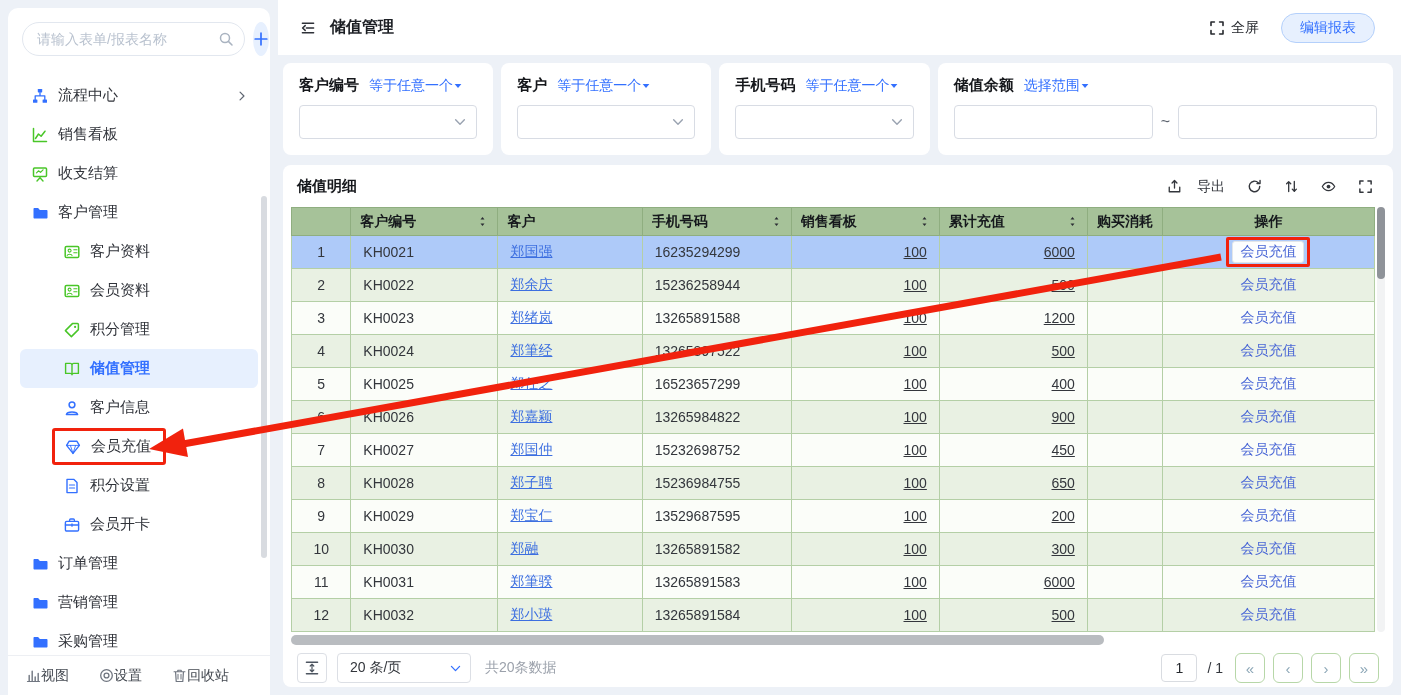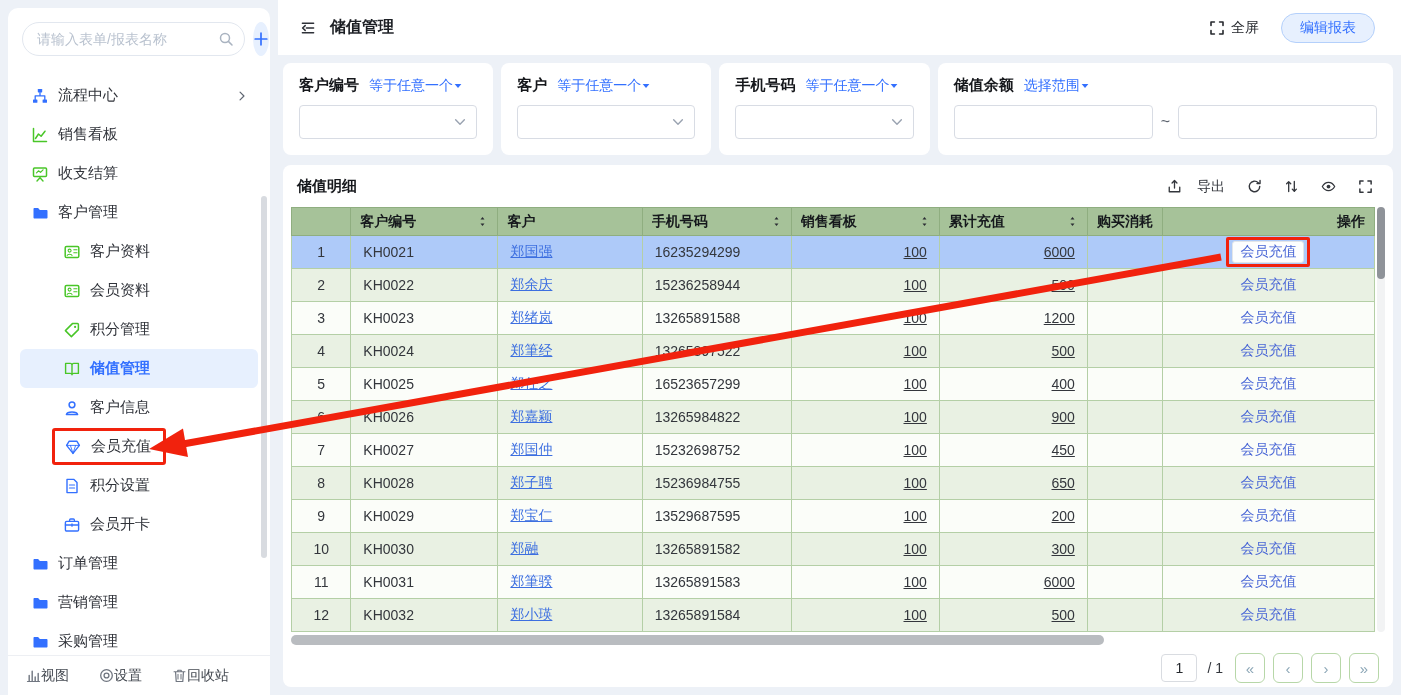--- a/index.html
+++ b/index.html
@@ -65,21 +65,21 @@
   .card-title { font-size:15px; font-weight:bold; color:#16181c; }
   .toolbar { display:flex; align-items:center; gap:22px; }
   .tb-item { display:flex; align-items:center; gap:15px; color:#33363c; font-size:14px; cursor:pointer; }
   .tb-item .icon svg { width:15px; height:15px; }
 
   .table-wrap { display:flex; }
   table.tbl { border-collapse:collapse; table-layout:fixed; flex:1; }
   .tbl th { height:28px; background:#a6c299; border:1px solid #8fae80; font-size:14px; color:#15181c; font-weight:bold; padding:0 9px; }
   .tbl th .th-inner { display:flex; align-items:center; }
   .tbl th .th-label { flex:1; text-align:left; white-space:nowrap; overflow:hidden; }
-  .tbl th.c-center .th-label { text-align:right; }
+  .tbl th.c-center .th-label { text-align:center; }
   .tbl th .sorter { color:#2a2d33; }
   .tbl th .sorter svg { width:11px; height:13px; }
   .tbl td { height:33px; border:1px solid #b4cfa6; padding:0 12px; font-size:14px; color:#33363c; white-space:nowrap; overflow:hidden; }
   tr.odd td { background:#fbfdf9; }
   tr.even td { background:#e9f1e3; }
   tr.sel td { background:#aecaf9; }
   td.c-idx { text-align:center; padding:0 4px; }
   td.c-num { text-align:right;text-decoration:underline; }
   td.c-act { text-align:center; }
   .link-name { color:#3d6fe0; text-decoration:underline; cursor:pointer; }
@@ -696,20 +696,39 @@
         </table>
       <div class="vsb">
           <div class="vsb-thumb"></div>
         </div>
     </div>
     <div class="hsb">
         <div class="hsb-thumb"></div>
       </div>
 
     <div class="pager">
+      <div class="pg-left">
+        <span class="icon-btn" id="rowHeightBtn">
+            <span class="icon">
+              <svg viewBox="0 0 16 16">
+                <path d="M2.4 2.2h11.2M2.4 13.8h11.2" fill="none" stroke="currentColor" stroke-width="1.4"></path>
+                <path d="M8 4.4v7.2M6.2 6L8 4.2 9.8 6M6.2 10L8 11.8 9.8 10" fill="none" stroke="currentColor" stroke-width="1.2"></path>
+              </svg>
+            </span>
+          </span>
+        <div class="size-select">
+          <span>20 条/页</span>
+          <span class="icon" style="position: absolute; right: 8px; color: rgb(51, 112, 255);">
+              <svg viewBox="0 0 16 16">
+                <path d="M3 5.4l5 5.2 5-5.2" fill="none" stroke="currentColor" stroke-width="1.6"></path>
+              </svg>
+            </span>
+        </div>
+        <span class="pg-total">共20条数据</span>
+      </div>
       <div class="pg-right">
         <input class="page-input" value="1" style="">
         <span class="pg-slash">/ 1</span>
         <span id="pgButtons" style="display:flex;gap:8px;">
             <span class="pg-btn">«</span>
             <span class="pg-btn">‹</span>
             <span class="pg-btn">›</span>
             <span class="pg-btn">»</span>
           </span>
       </div>

